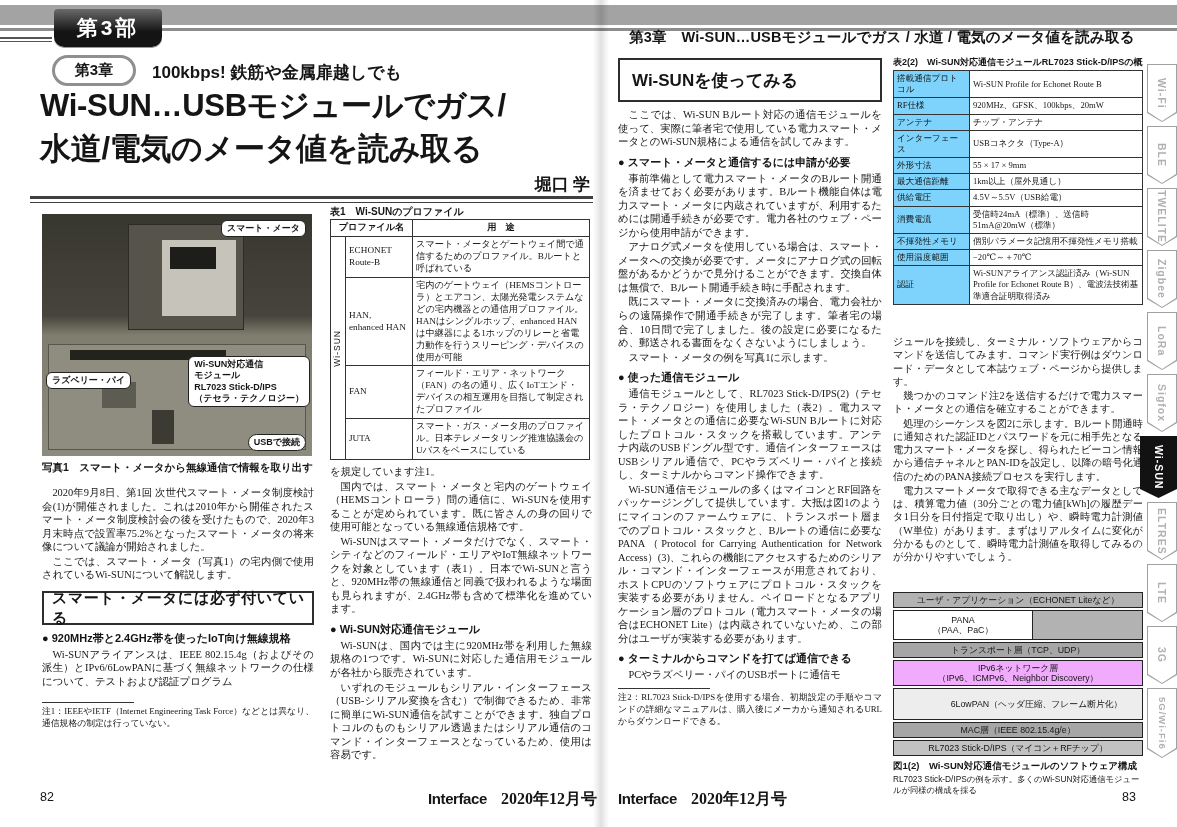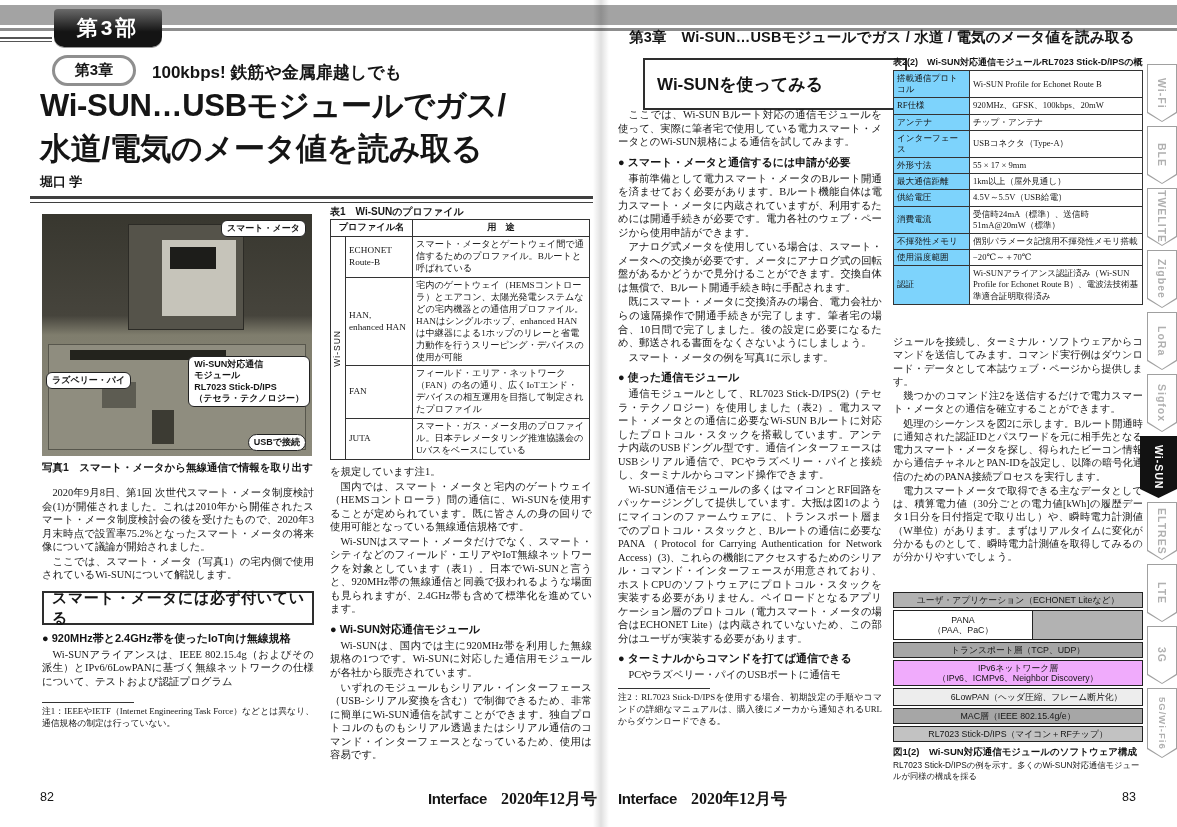--- a/index.html
+++ b/index.html
@@ -23,21 +23,21 @@
     border-radius:4px 4px 10px 10px; box-shadow:0 1px 0 rgba(0,0,0,.4); }
   .running-head { left:612px; top:28px; width:540px; text-align:center;
     font-weight:bold; font-size:14.5px; letter-spacing:.2px; }
 
   
   .chapter-badge { left:52px; top:55px; width:84px; height:31px; background:#fff;
     border:3px solid #8f8f8f; border-radius:17px; display:flex; align-items:center;
     justify-content:center; font-weight:bold; font-size:15px; }
   .lede { left:152px; top:61px; font-size:17px; font-weight:bold; }
   .title { left:40px; top:84px; font-size:31px; font-weight:900; line-height:43px; letter-spacing:-.3px; }
-  .author { left:40px; top:173px; width:550px; text-align:left; font-weight:bold; font-size:13px; }
+  .author { left:40px; top:173px; width:550px; text-align:right; font-weight:bold; font-size:17px; }
   .headline-rule  { left:30px; top:196px; width:563px; height:3px; background:#3f3f3f; }
   .headline-rule2 { left:30px; top:202px; width:563px; height:1px; background:#3f3f3f; }
 
   
   .photo { left:42px; top:214px; width:270px; height:242px; overflow:hidden;
     background:linear-gradient(180deg,#38372f 0%,#46443c 42%,#7f7d6d 50%,#8d8b7d 100%); }
   .meter-body { position:absolute; left:86px; top:10px; width:116px; height:106px; background:#55534a; border:1px solid #2c2b26; }
   .meter-face { position:absolute; left:120px; top:26px; width:74px; height:76px; background:#c6c4ba; }
   .meter-screen { position:absolute; left:128px; top:33px; width:46px; height:22px; background:#1d1d1a; }
   .board { position:absolute; left:6px; top:130px; width:258px; height:106px; background:#8f8d7f; border:1px solid #57564c; }
@@ -198,21 +198,21 @@
   <p>Wi-SUNは、国内では主に920MHz帯を利用した無線規格の1つです。Wi-SUNに対応した通信用モジュールが各社から販売されています。</p>
   <p>いずれのモジュールもシリアル・インターフェース（USB-シリアル変換を含む）で制御できるため、非常に簡単にWi-SUN通信を試すことができます。独自プロトコルのものもシリアル透過またはシリアル通信のコマンド・インターフェースとなっているため、使用は容易です。</p>
 </div>
 
 <div class="abs pageno" style="left:40px; top:790px;">82</div>
 <div class="abs" style="left:428px; top:789px;">
   <span class="logo">Interface</span>
   <span class="issue">2020年12月号</span>
 </div>
 
-<div class="abs secbox" style="left:618px; top:58px; width:264px; height:52px; padding:8px 12px; font-size:17px;margin-left:25px;">Wi-SUNを使ってみる</div>
+<div class="abs secbox" style="left:618px; top:58px; width:264px; height:44px; padding:8px 12px; font-size:17px;">Wi-SUNを使ってみる</div>
 <div class="abs coltext" style="left:618px; top:108px; width:264px;">
   <p>ここでは、Wi-SUN Bルート対応の通信モジュールを使って、実際に筆者宅で使用している電力スマート・メータとのWi-SUN規格による通信を試してみます。</p>
   <div class="bh">● スマート・メータと通信するには申請が必要</div>
   <p>事前準備として電力スマート・メータのBルート開通を済ませておく必要があります。Bルート機能自体は電力スマート・メータに内蔵されていますが、利用するためには開通手続きが必要です。電力各社のウェブ・ページから使用申請ができます。</p>
   <p>アナログ式メータを使用している場合は、スマート・メータへの交換が必要です。メータにアナログ式の回転盤があるかどうかで見分けることができます。交換自体は無償で、Bルート開通手続き時に手配されます。</p>
   <p>既にスマート・メータに交換済みの場合、電力会社からの遠隔操作で開通手続きが完了します。筆者宅の場合、10日間で完了しました。後の設定に必要になるため、郵送される書面をなくさないようにしましょう。</p>
   <p>スマート・メータの例を写真1に示します。</p>
   <div class="bh">● 使った通信モジュール</div>
   <p>通信モジュールとして、RL7023 Stick-D/IPS(2)（テセラ・テクノロジー）を使用しました（表2）。電力スマート・メータとの通信に必要なWi-SUN Bルートに対応したプロトコル・スタックを搭載しています。アンテナ内蔵のUSBドングル型です。通信インターフェースはUSBシリアル通信で、PCやラズベリー・パイと接続し、ターミナルからコマンド操作できます。</p>
   <p>Wi-SUN通信モジュールの多くはマイコンとRF回路をパッケージングして提供しています。大抵は図1のようにマイコンのファームウェアに、トランスポート層までのプロトコル・スタックと、Bルートの通信に必要なPANA（Protocol for Carrying Authentication for Network Access）(3)、これらの機能にアクセスするためのシリアル・コマンド・インターフェースが用意されており、ホストCPUのソフトウェアにプロトコル・スタックを実装する必要がありません。ペイロードとなるアプリケーション層のプロトコル（電力スマート・メータの場合はECHONET Lite）は内蔵されていないため、この部分はユーザが実装する必要があります。</p>
@@ -284,21 +284,21 @@
 <div class="abs stack">
   <div class="layer prel" style="height:16px; background:#b2b2b2;">ユーザ・アプリケーション（ECHONET Liteなど）</div>
   <div class="lrow">
     <div class="layer prel" style="height:30px; width:140px; background:#ffffff; margin:0;">PANA
 （PAA、PaC）</div>
     <div class="layer" style="height:30px; width:110px; background:#b2b2b2; margin:0; border-left:none;"></div>
   </div>
   <div class="layer" style="height:16px; background:#a6a6a6;">トランスポート層（TCP、UDP）</div>
   <div class="layer prel" style="height:26px; background:#f0abfc;">IPv6ネットワーク層
 （IPv6、ICMPv6、Neighbor Discovery）</div>
-  <div class="layer" style="height:18px; background:#ededed;padding-left:37px;">6LowPAN（ヘッダ圧縮、フレーム断片化）</div>
+  <div class="layer" style="height:32px; background:#ededed;padding-left:37px;">6LowPAN（ヘッダ圧縮、フレーム断片化）</div>
   <div class="layer" style="height:16px; background:#a6a6a6;">MAC層（IEEE 802.15.4g/e）</div>
   <div class="layer" style="height:16px; background:#c2c2c2;">RL7023 Stick-D/IPS（マイコン＋RFチップ）</div>
   <div class="figcap">図1(2)　Wi-SUN対応通信モジュールのソフトウェア構成</div>
   <div class="figcapnote">RL7023 Stick-D/IPSの例を示す。多くのWi-SUN対応通信モジュールが同様の構成を採る</div>
 </div>
 
 <div class="abs" style="left:618px; top:789px;">
   <span class="logo">Interface</span>
   <span class="issue">2020年12月号</span>
 </div>

